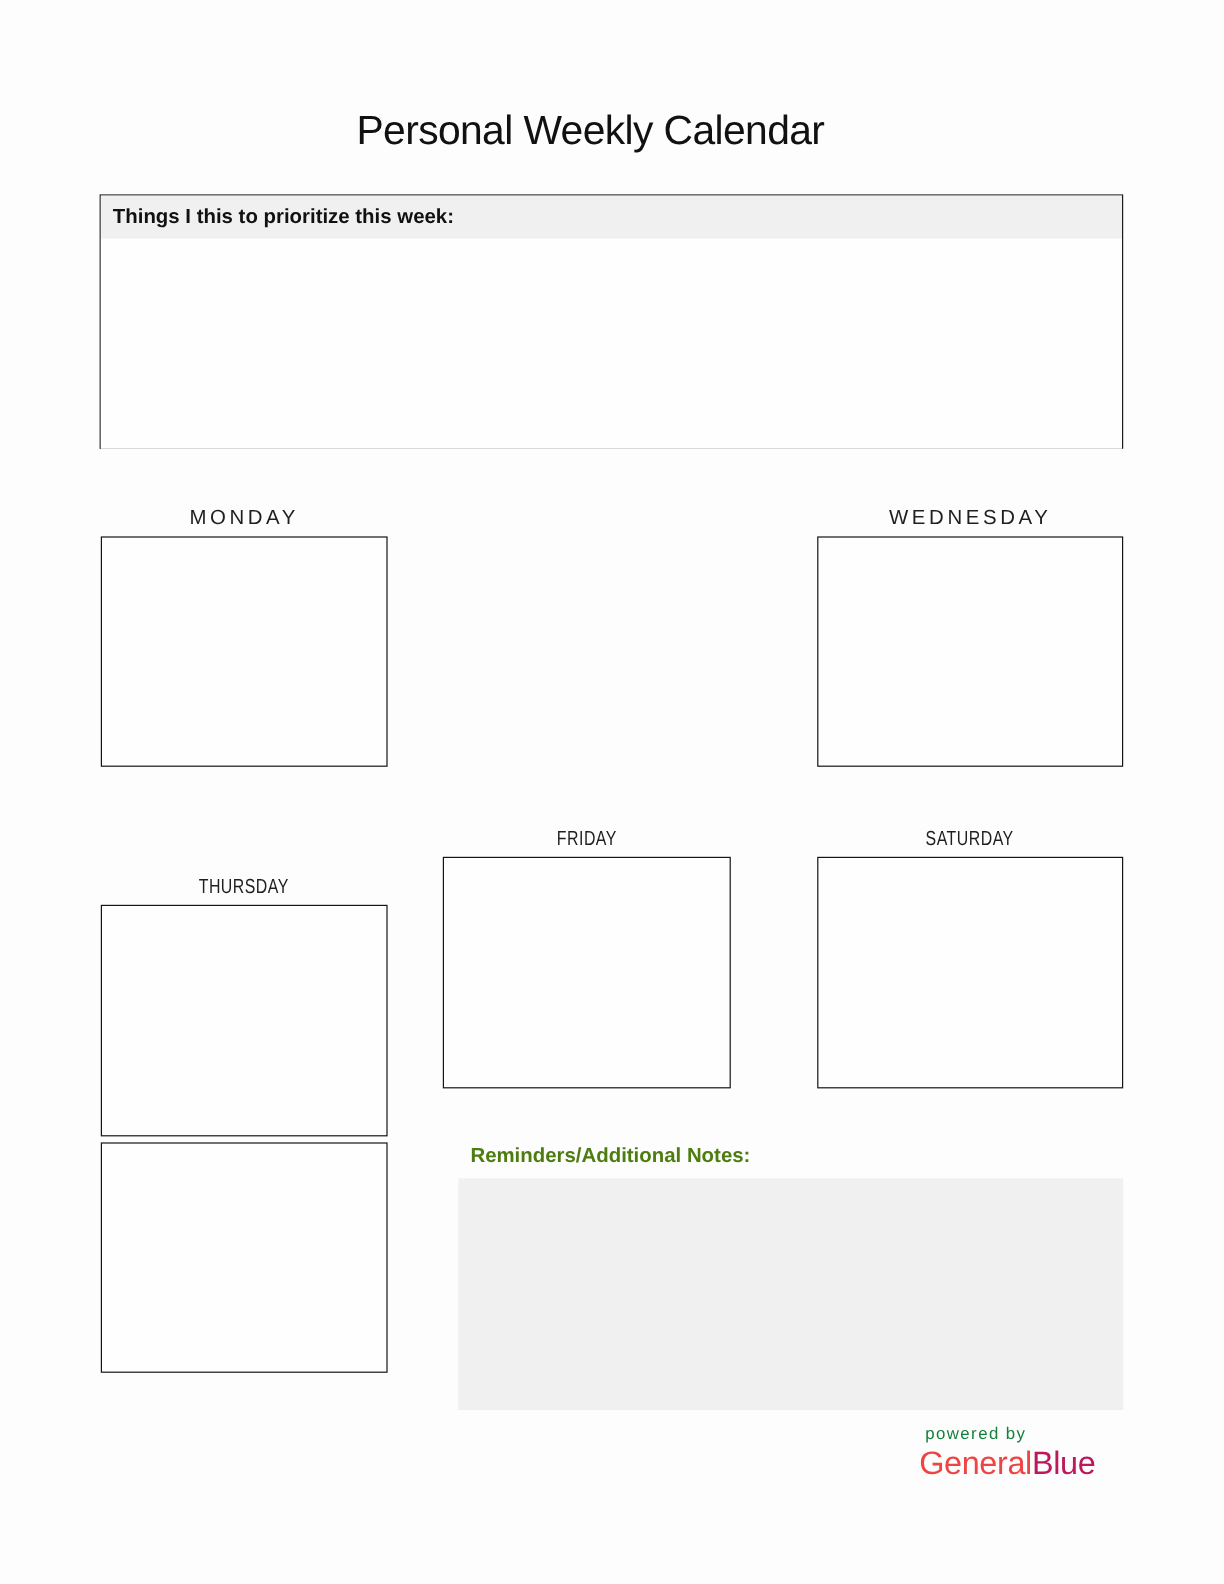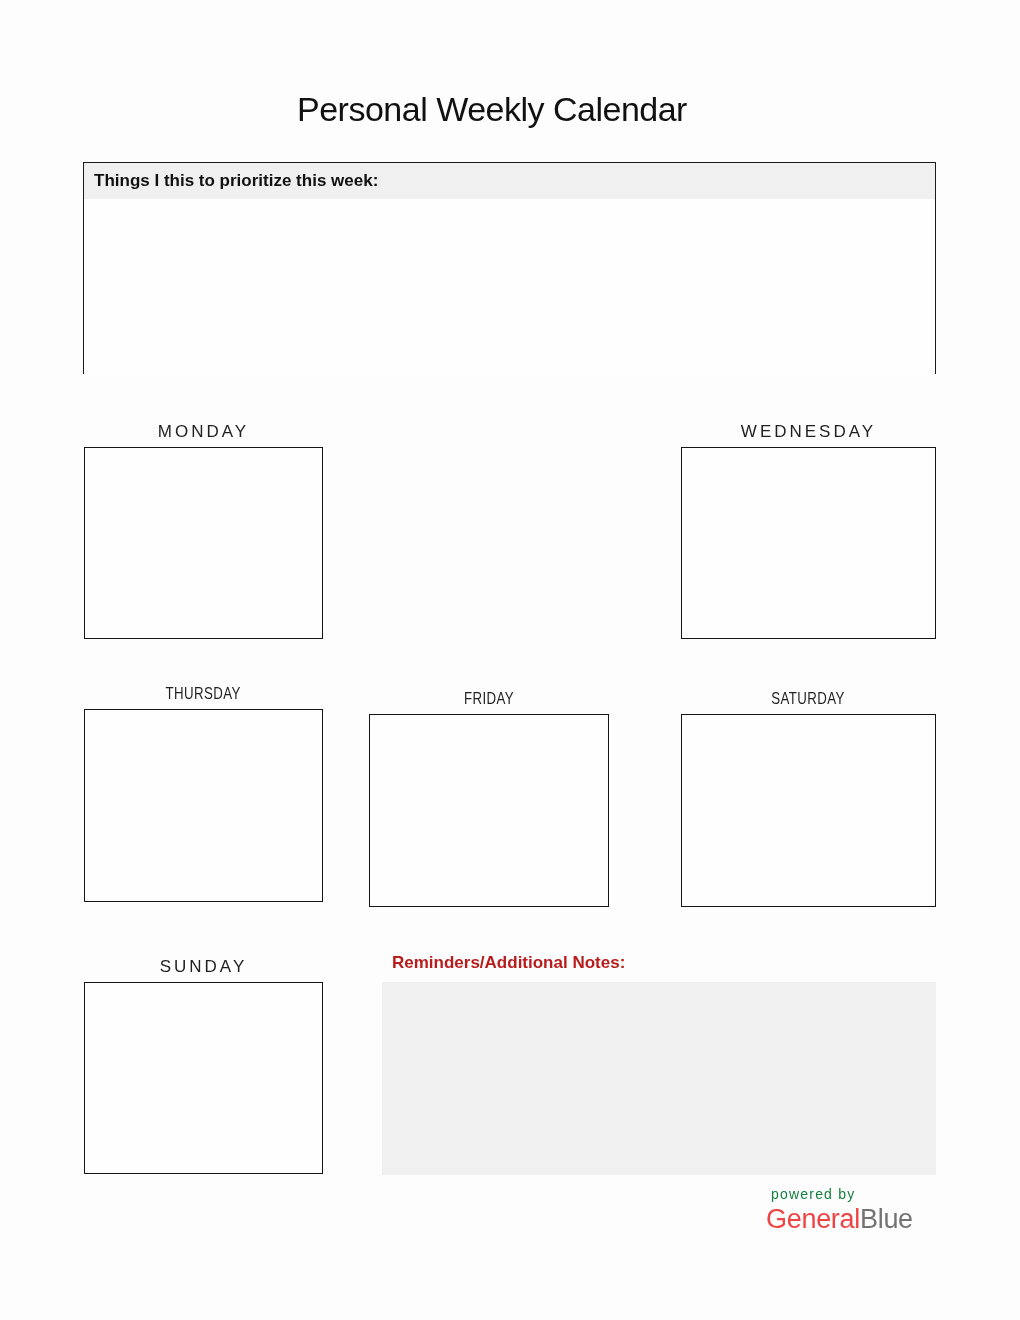--- a/index.html
+++ b/index.html
@@ -74,38 +74,38 @@
   }
   .day-box {
     width: 100%;
     border: 1.5px solid #151515;
     background: #fffefe;
   }
 
   .pos-mon { left: 84px;  top: 417px; width: 239px; }
   .pos-tue { left: 381px; top: 417px; width: 241px; }
   .pos-wed { left: 681px; top: 417px; width: 255px; }
-  .pos-thu { left: 84px;  top: 679px; width: 239px; }
+  .pos-thu { left: 84px;  top: 724px; width: 239px; }
   .pos-fri { left: 369px; top: 684px; width: 240px; text-align: center; }
   .pos-sat { left: 681px; top: 684px; width: 255px; }
   .pos-sun { left: 84px;  top: 952px; width: 239px; }
   .h-row1 .day-box { height: 192px; }
   .h-row2 .day-box { height: 193px; }
   .h-row3 .day-box { height: 192px; }
 
   
   .reminders-label {
     position: absolute;
     left: 382px;
     top: 953px;
     width: 554px;
     padding-left: 10px;
     font-size: 17px;
     font-weight: bold;
-    color: #b91c1c;
+    color: #4d7c0f;
   }
   .reminders-box {
     position: absolute;
     left: 382px;
     top: 982px;
     width: 554px;
     height: 193px;
     background: #f0f0f0;
   }
 
@@ -123,21 +123,21 @@
     letter-spacing: 1.2px;
     color: #15803d;
   }
   .brand {
     margin-top: 2px;
     font-size: 27px;
     letter-spacing: -0.3px;
     white-space: nowrap;
   }
   .brand-general { color: #ef4444; }
-  .brand-blue { color: #737373; }
+  .brand-blue { color: #be185d; }
 </style>
 </head>
 <body>
 
 <div class="page">
 
   <h1 class="title">Personal Weekly Calendar</h1>
 
   <section class="priority">
     <div class="priority-header">
@@ -176,23 +176,20 @@
   </div>
 
   <div class="day-cell pos-sat h-row2">
     <div class="day-label narrow">
         <span>SATURDAY</span>
       </div>
     <div class="day-box"></div>
   </div>
 
   <div class="day-cell pos-sun h-row3">
-    <div class="day-label wide">
-        <span>SUNDAY</span>
-      </div>
     <div class="day-box"></div>
   </div>
 
   <div class="reminders-label">Reminders/Additional Notes:</div>
   <div class="reminders-box"></div>
 
   <div class="footer-logo">
     <div class="powered">powered by</div>
     <div class="brand"><span class="brand-general">General</span><span class="brand-blue">Blue</span></div>
   </div>

